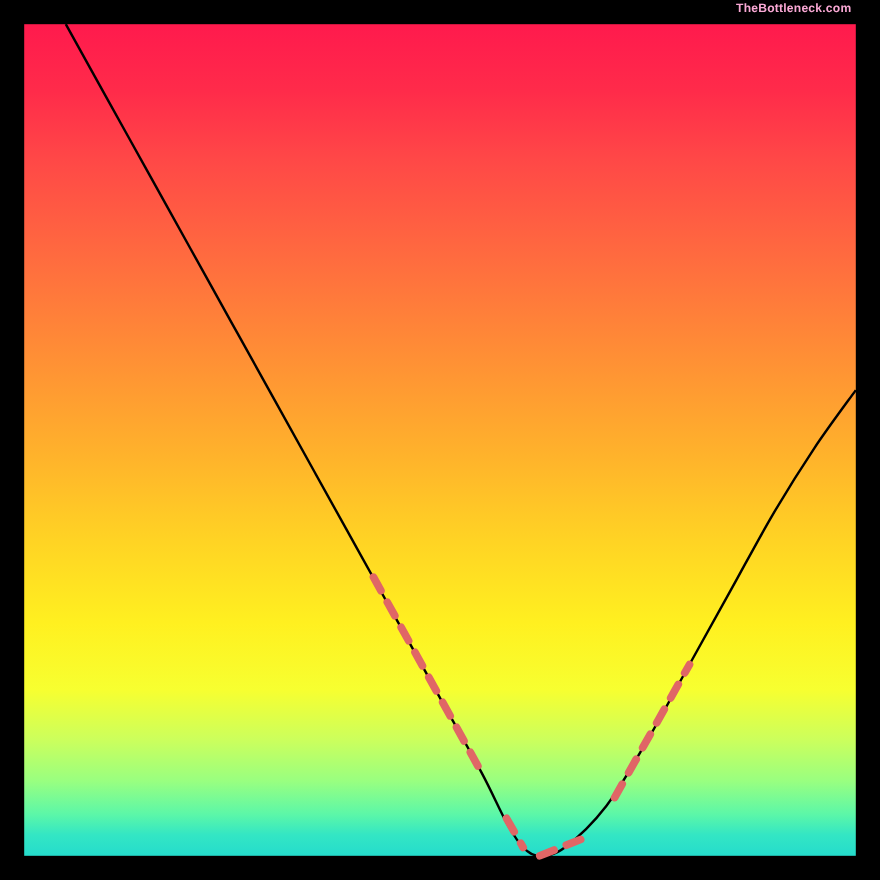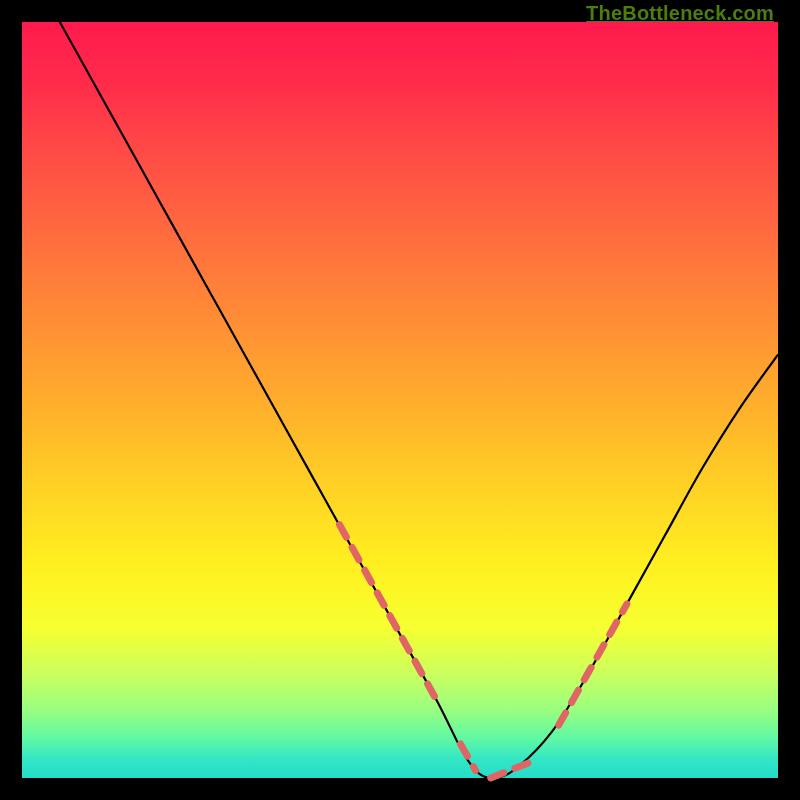--- a/index.html
+++ b/index.html
@@ -38,25 +38,24 @@
       #99ff80 91%,
       #5cf7a8 95%,
       #33e6c4 97.5%,
       #25dccc 100%
     );
   }
   .attribution {
     position: absolute;
     top: 2px;
     right: 26px;
-    color: #4d7c0f;
-    font-size: 20px;
+    color: #f9a8d4;
+    font-size: 11px;
     font-weight: 600;
     letter-spacing: 0.2px;
-    text-decoration: underline;
   }
   svg.curve {
     position: absolute;
     left: 0;
     top: 0;
     width: 756px;
     height: 756px;
     overflow: visible;
   }
 </style>

